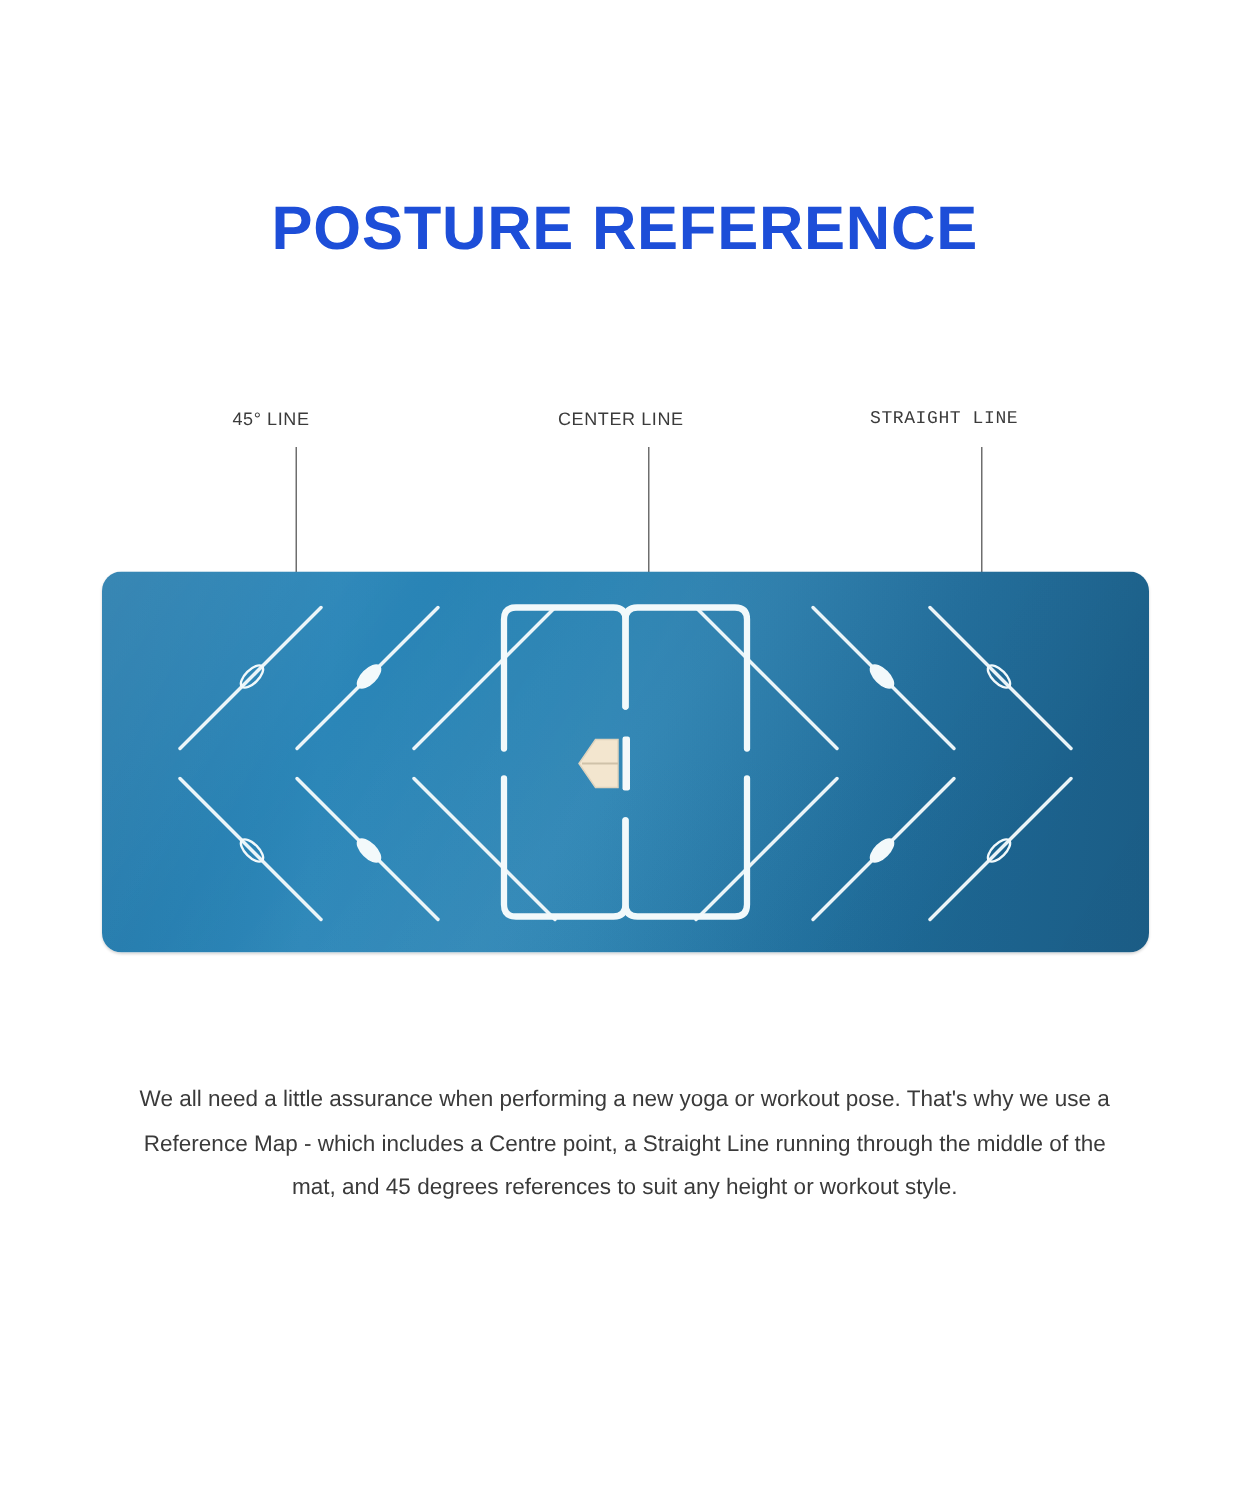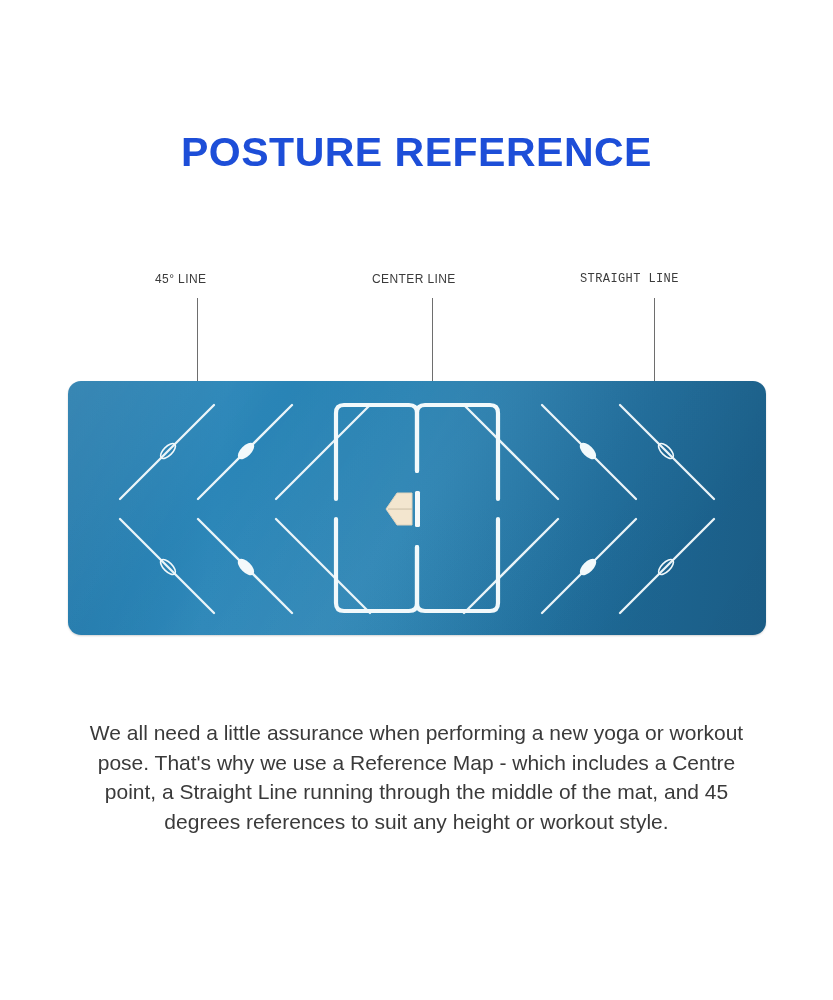--- a/index.html
+++ b/index.html
@@ -81,21 +81,21 @@
   }
   #mat-wrap svg { display: block; width: 100%; height: 100%; }
 
   
   .body-copy {
     position: absolute;
     left: 84px;
     top: 718px;
     width: 665px;
     text-align: center;
-    font-size: 21px;
+    font-size: 15px;
     line-height: 29.5px;
     color: #3a3a3a;
   }
 </style>
 </head>
 <body>
 
 <div id="page">
 
   <div class="page-title">POSTURE REFERENCE</div>

